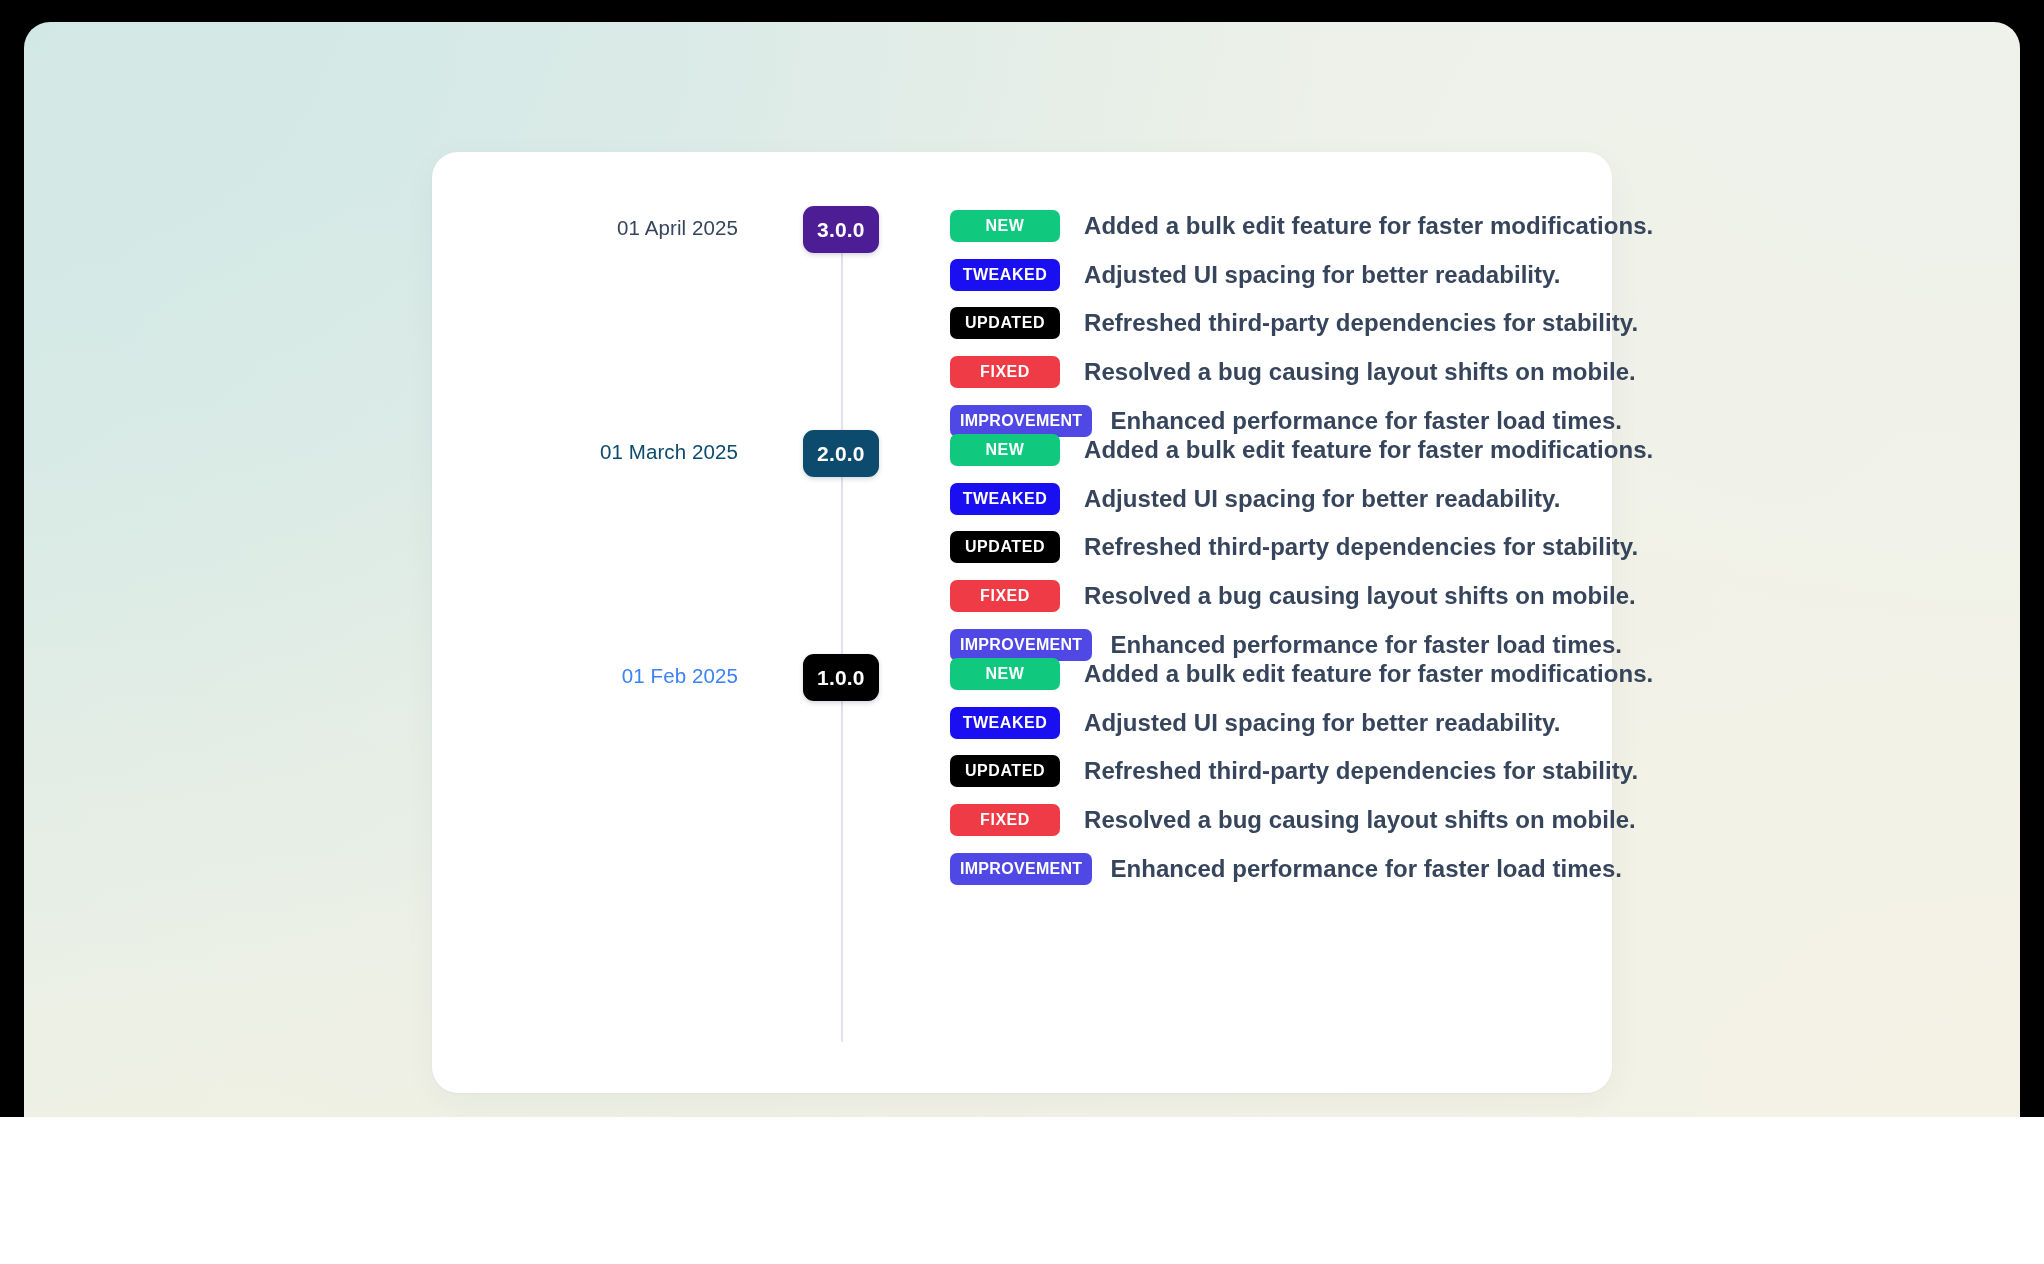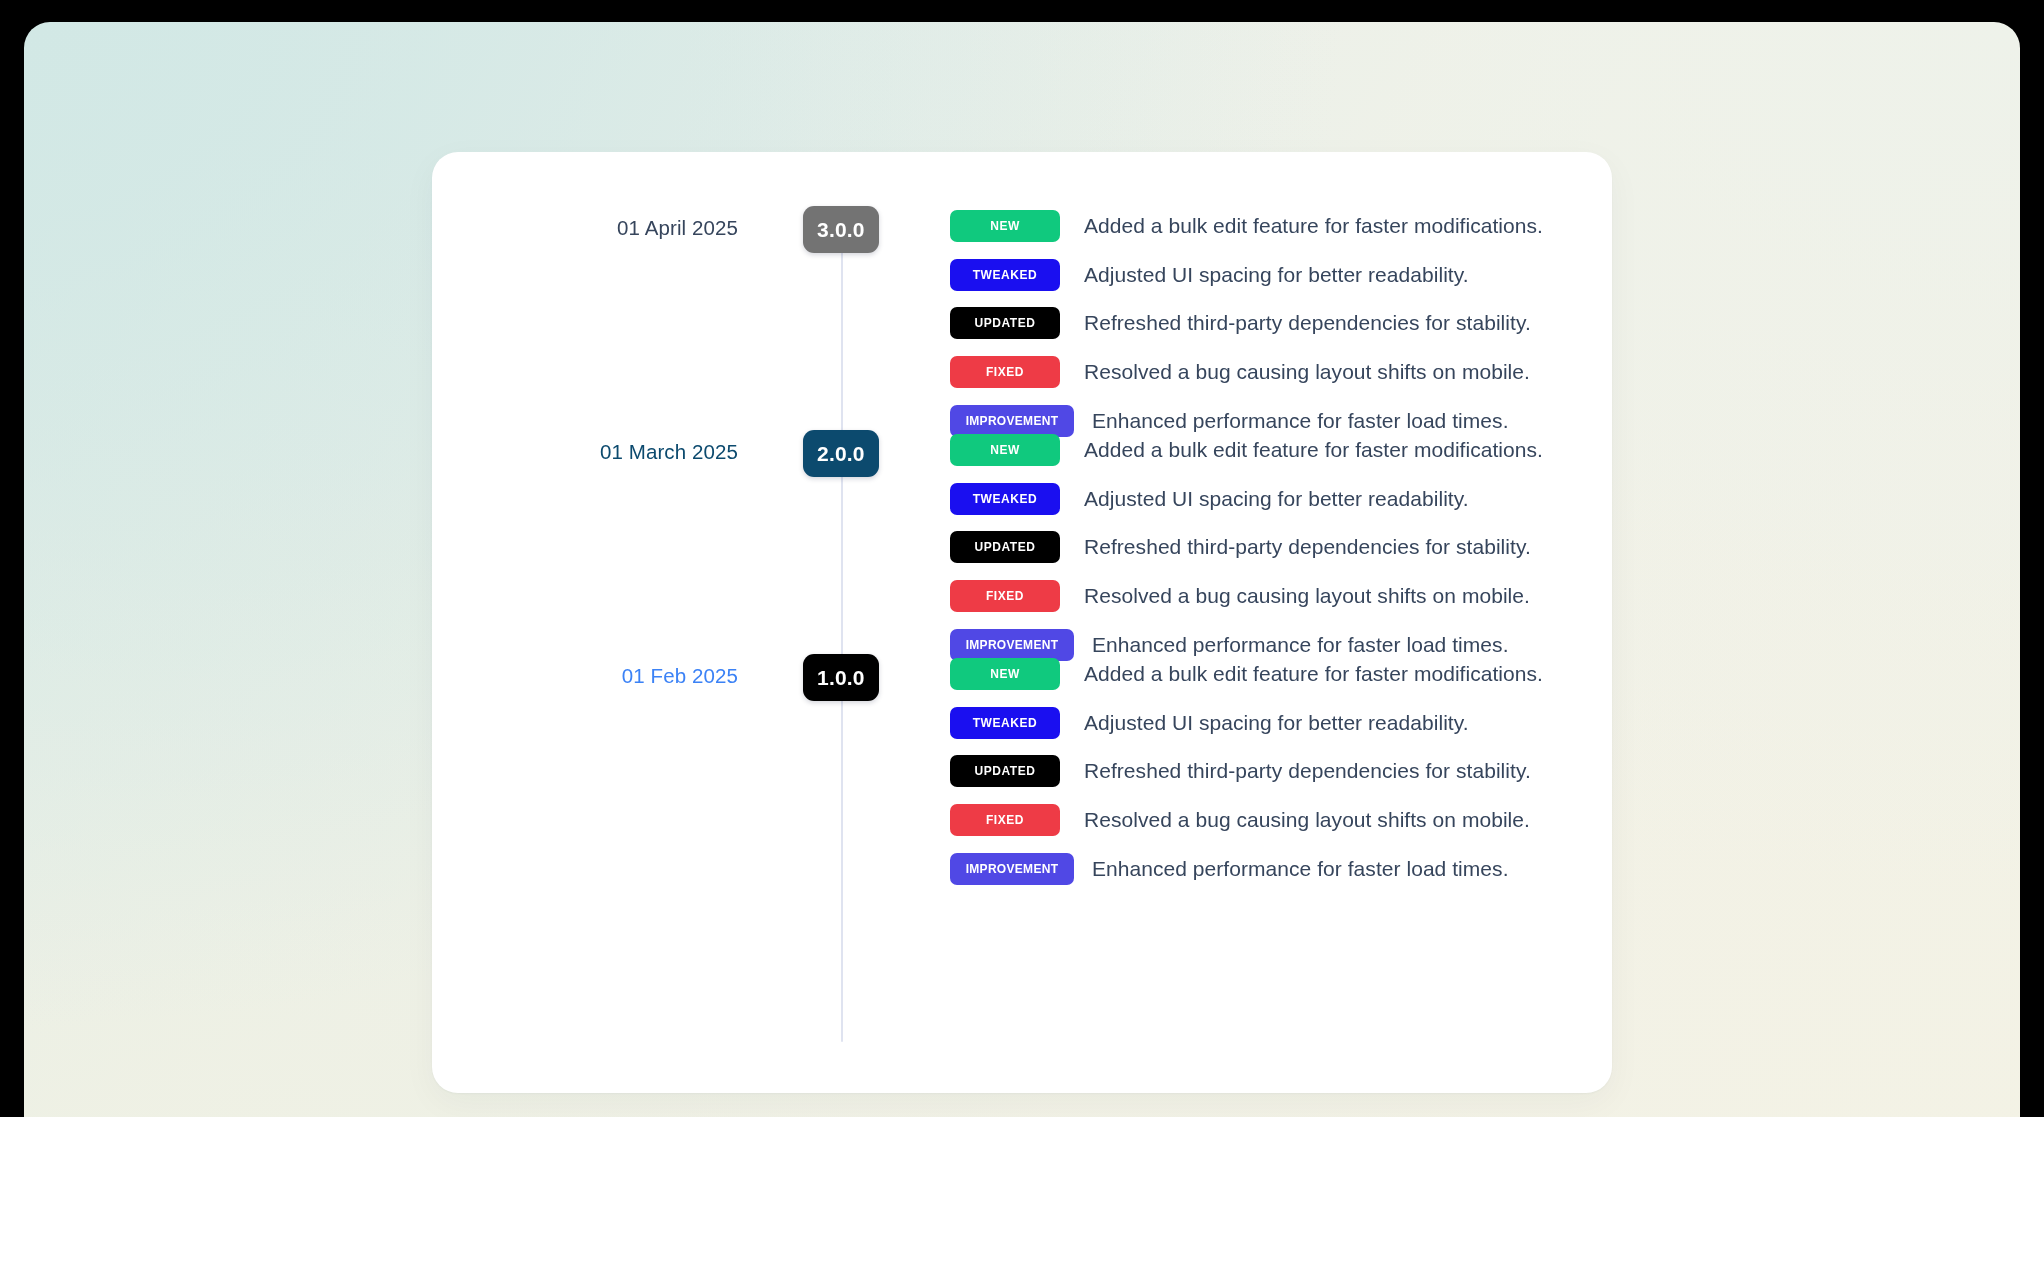--- a/index.html
+++ b/index.html
@@ -122,51 +122,51 @@
   .badge {
     flex: 0 0 auto;
     height: 32px;
     min-width: 110px;
     padding: 0 10px;
     border-radius: 7px;
     display: flex;
     align-items: center;
     justify-content: center;
     color: #ffffff;
-    font-size: 12px;
+    font-size: 16px;
     font-weight: 700;
     letter-spacing: .55px;
     line-height: 1;
     white-space: nowrap;
   }
   .badge.wide { min-width: 124px; letter-spacing: .3px; }
 
   .entry-text {
     margin-left: 24px;
-    font-size: 21px;
-    font-weight: 400;
+    font-size: 24px;
+    font-weight: 700;
     color: #36455c;
     letter-spacing: .05px;
     white-space: nowrap;
   }
   .entry.indent .entry-text { margin-left: 18px; }
 </style>
 </head>
 <body>
 
 <div id="frame" style="background: rgb(0, 0, 0);">
   <div id="canvas">
 
     <div id="card" style="background: rgb(255, 255, 255);">
 
       <div class="rail" style="background: rgb(223, 227, 240);"></div>
 
       <div class="release r0">
         <div class="date" style="color: rgb(54, 69, 92);">01 April 2025</div>
-        <div class="version-chip" style="background: #737373;">3.0.0</div>
+        <div class="version-chip" style="background: #4c1d95;">3.0.0</div>
         <div class="entries">
           <div class="entry">
             <span class="badge" style="background: rgb(16, 201, 126);">NEW</span>
             <span class="entry-text" style="color: rgb(54, 69, 92);">Added a bulk edit feature for faster modifications.</span>
           </div>
           <div class="entry">
             <span class="badge" style="background: rgb(26, 15, 240);">TWEAKED</span>
             <span class="entry-text" style="color: rgb(54, 69, 92);">Adjusted UI spacing for better readability.</span>
           </div>
           <div class="entry">

